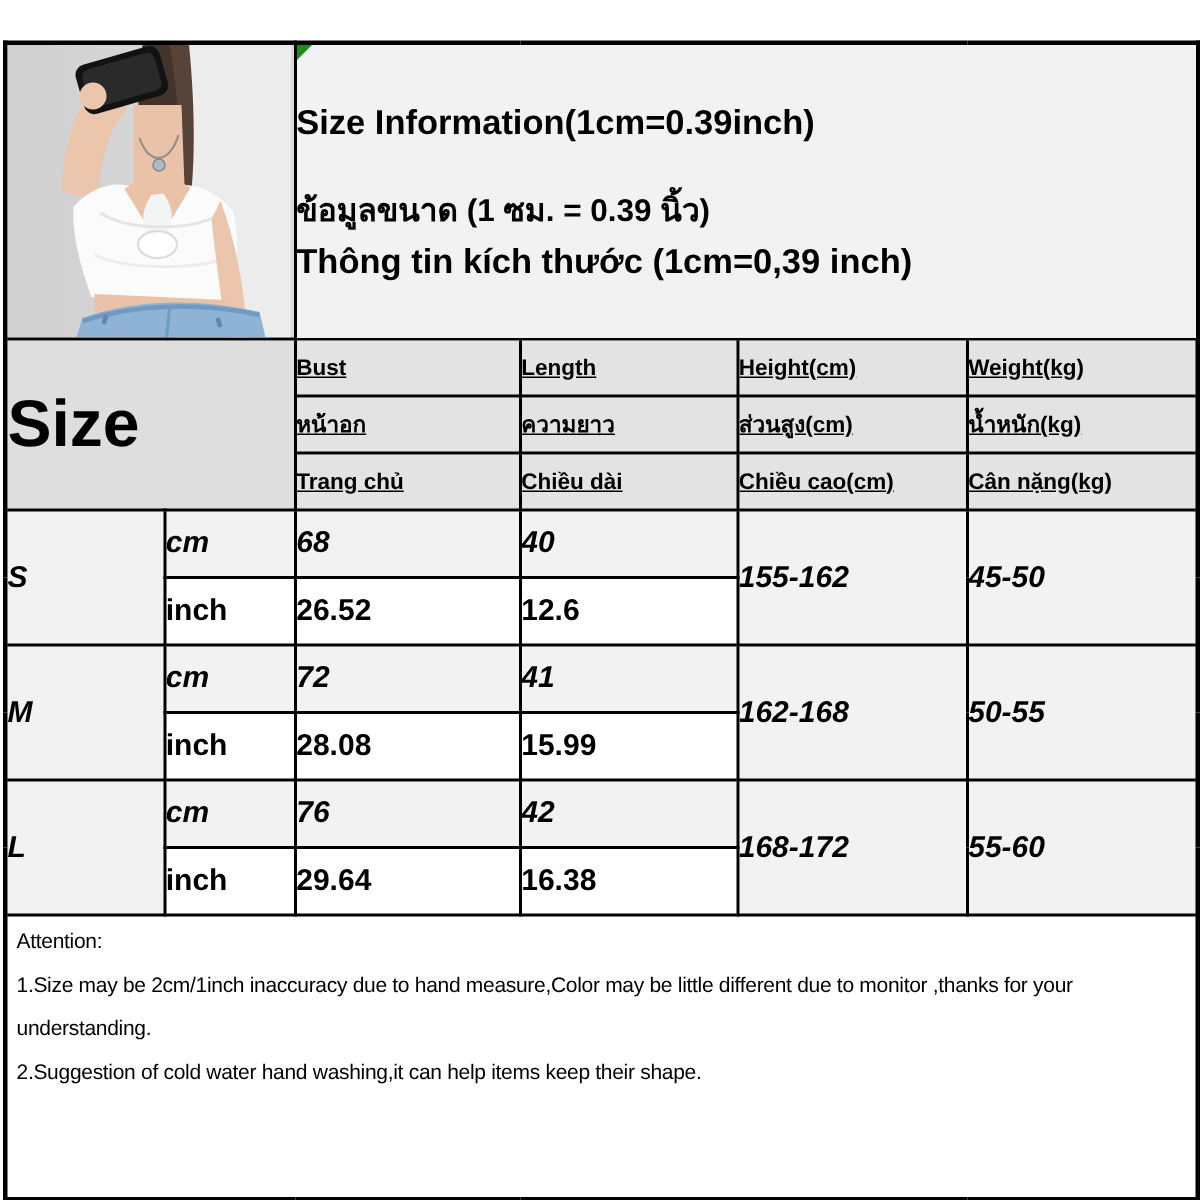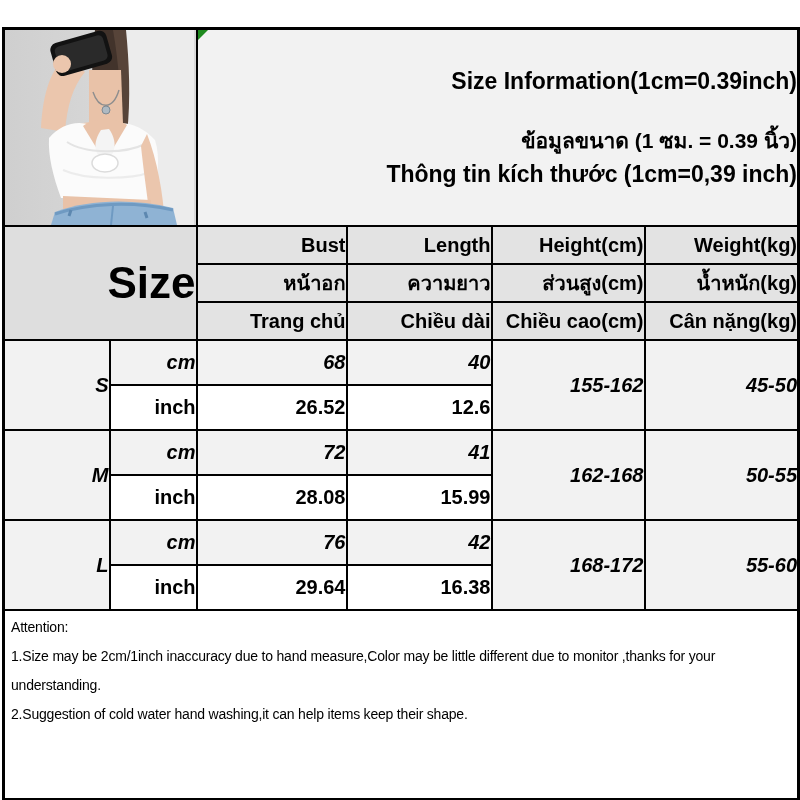--- a/index.html
+++ b/index.html
@@ -20,21 +20,21 @@
     position: absolute;
     left: 2px;
     top: 27px;
     width: 795px;
     border-collapse: collapse;
     table-layout: fixed;
     border: 3px solid #000000;
   }
   table.size-chart td, table.size-chart th {
     border: 2px solid #000000;
-    text-align: right;
+    text-align: left;
     vertical-align: middle;
     padding: 0;
     overflow: hidden;
     font-weight: bold;
   }
   .photo-cell { height: 195px; padding: 0; background: #d9d9d9; }
   .photo-cell svg { display: block; }
   .title-cell {
     position: relative;
     background: #f2f2f2;
@@ -42,21 +42,21 @@
     line-height: 1.5;
   }
   .title-cell .t-th { font-size: 21px; margin-top: 27px; }
   .corner-triangle {
     position: absolute;
     left: 0; top: 0;
     width: 0; height: 0;
     border-top: 10px solid #1e8a1e;
     border-right: 10px solid transparent;
   }
-  .hdr { background: #e3e3e3; font-size: 20px; height: 36px; }
+  .hdr { background: #e3e3e3; font-size: 15px; height: 36px; text-decoration: underline; }
   .size-big { background: #dedede; font-size: 44px; }
   .sml { background: #dedede; font-size: 23px; }
   .row-cm td { background: #f2f2f2; height: 43px; font-size: 20px; font-style: italic; }
   .row-inch td { background: #ffffff; height: 43px; font-size: 20px; }
   td.range { background: #f2f2f2; font-size: 20px; }
   .attention-cell {
     background: #ffffff;
     height: 185px;
     text-align: left !important;
     vertical-align: top !important;

